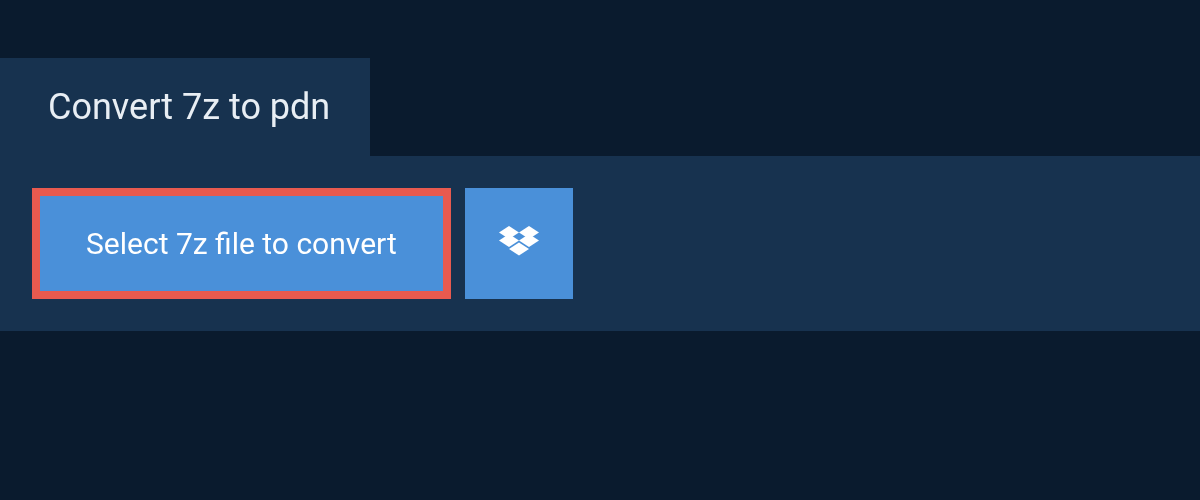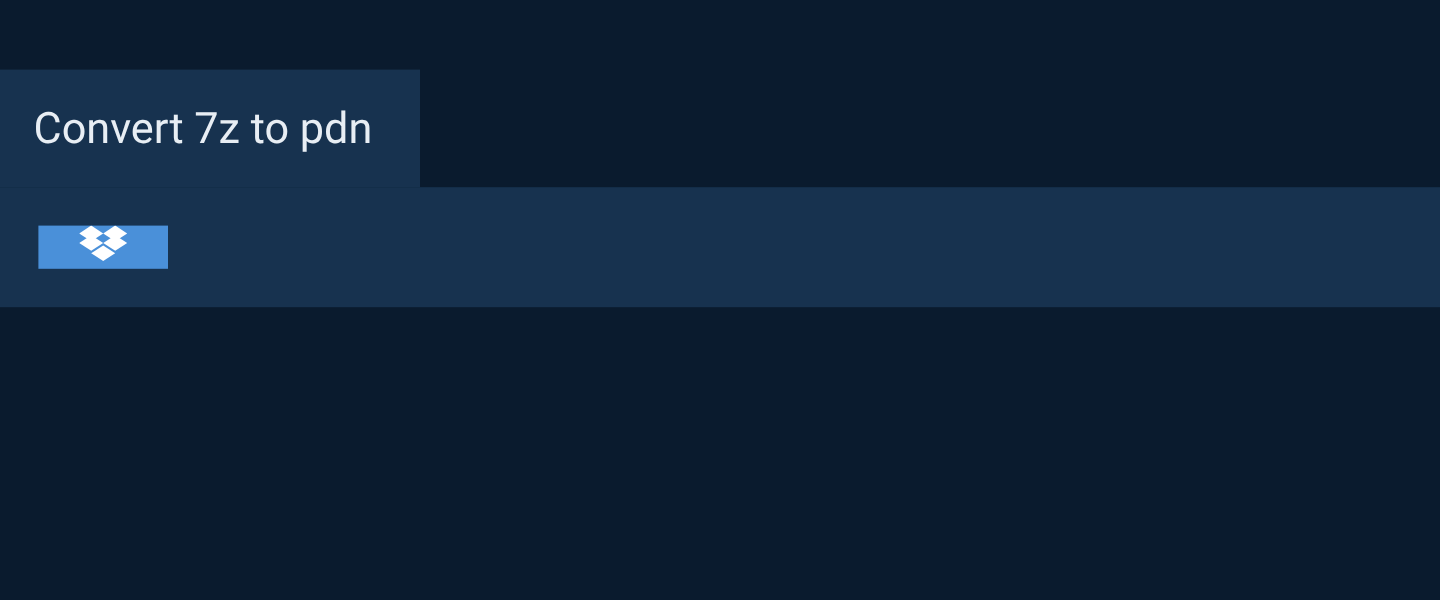--- a/index.html
+++ b/index.html
@@ -18,20 +18,21 @@
       display: inline-block;
       background: #17324f;
       padding: 28px 40px 28px 28px;
       margin-top: 58px;
       margin-left: 0;
     }
     .tab-title {
       color: #e8eef4;
       font-size: 36px;
       font-weight: 400;
+      margin-left: 20px;
     }
     .content-panel {
       background: #17324f;
       padding: 32px;
       width: 100%;
     }
     .button-row {
       display: flex;
       gap: 14px;
       align-items: stretch;
@@ -67,20 +68,23 @@
 <body>
 
 
 
 <div class="tab-header">
   <h1 class="tab-title">Convert 7z to pdn</h1>
 </div>
 
 <div class="content-panel">
   <div class="button-row">
+    <button class="select-file-button">
+      <span>Select 7z file to convert</span>
+    </button>
     <button class="dropbox-button">
       <svg class="dropbox-icon" viewBox="0 0 40 36" fill="#ffffff">
         <path d="M10 0 L20 6.5 L10 13 L0 6.5 Z"></path>
         <path d="M30 0 L40 6.5 L30 13 L20 6.5 Z"></path>
         <path d="M0 14.5 L10 8 L20 14.5 L10 21 Z"></path>
         <path d="M20 14.5 L30 8 L40 14.5 L30 21 Z"></path>
         <path d="M10 23 L20 16.5 L30 23 L20 29.5 Z"></path>
       </svg>
     </button>
   </div>

